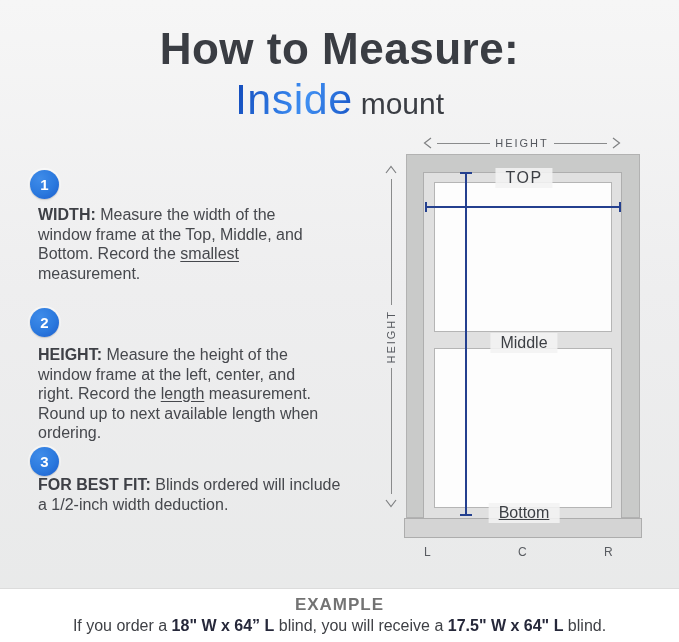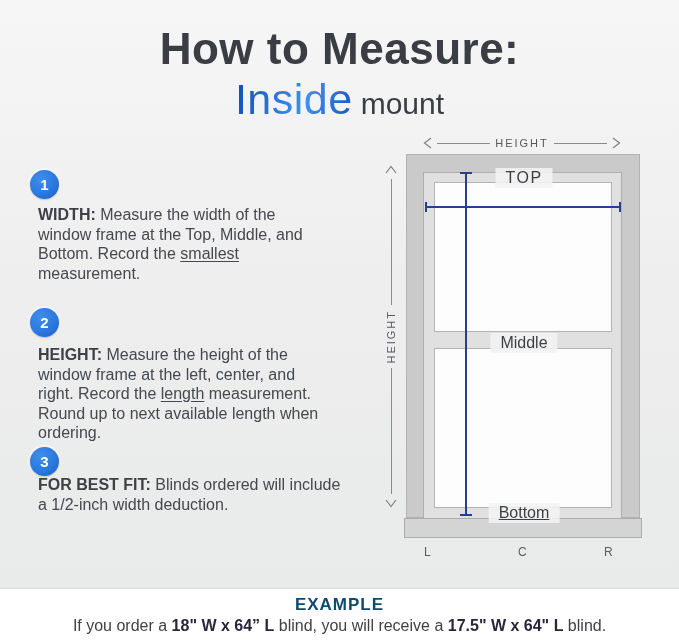--- a/index.html
+++ b/index.html
@@ -96,21 +96,21 @@
   .chip-bottom { top:503px;text-decoration:underline; }
 
   .lcr-label { position:absolute; top:545px; font-size:12px; color:#595c61; letter-spacing:1px; }
   .lcr-l { left:424px; } .lcr-c { left:518px; } .lcr-r { left:604px; }
 
   
   .footer {
     position:absolute; left:0; top:588px; width:679px; height:54px;
     background:#ffffff; border-top:1px solid #dcdcdc; text-align:center;
   }
-  .example-heading { margin-top:6px; font-size:17px; font-weight:700; color:#0c4a6e; letter-spacing:1px; }
+  .example-heading { margin-top:6px; font-size:17px; font-weight:700; color:#737373; letter-spacing:1px; }
   .example-line { margin-top:2px; font-size:16px; color:#3f4146; }
   .example-line .seg-b { color:#26283a; }
 </style>
 </head>
 <body>
 
 <div class="page">
 
   <div class="title-block">
     <div class="title-line1">How to Measure:</div>

